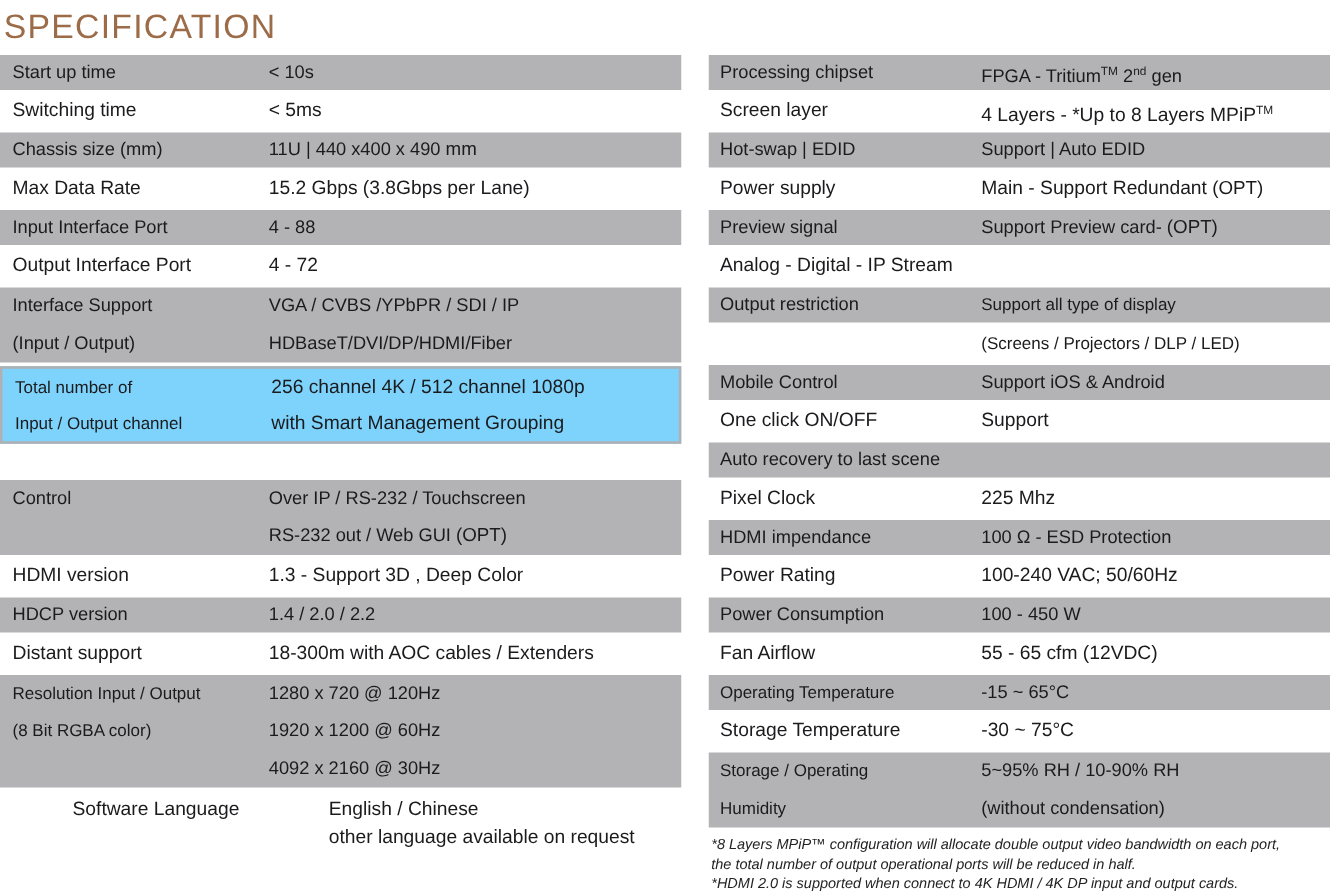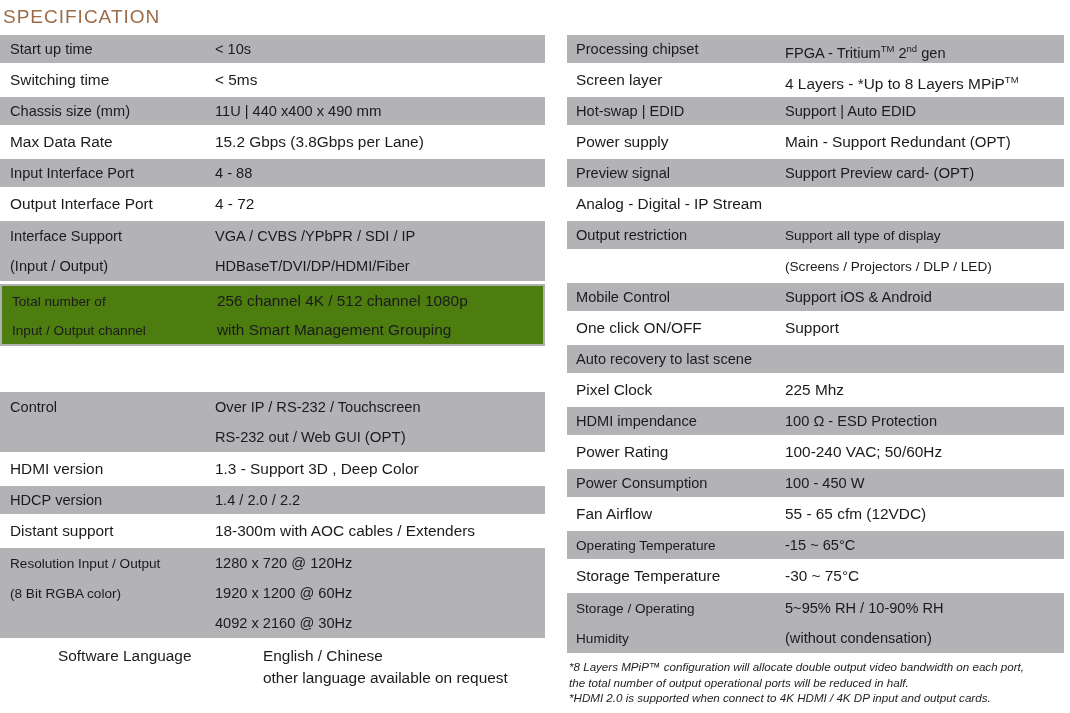--- a/index.html
+++ b/index.html
@@ -8,40 +8,40 @@
     width:1070px;height:713px;
     background:#ffffff;
     font-family:"Liberation Sans","DejaVu Sans",sans-serif;
     color:#1b1b1d;
     overflow:hidden;
     box-sizing:border-box;
   }
   .title{
     margin:0;
     padding:6px 0 7px 3px;
-    font-size:19px;
+    font-size:27px;
     font-weight:400;
     letter-spacing:1px;
     color:var(--accent,#9c6c49);
   }
   .cols{display:flex;align-items:flex-start;}
   .col{box-sizing:border-box;}
   .col-left{width:545px;margin-right:22px;--labelw:205px;--padl:10px;}
   .col-right{width:497px;--labelw:209px;--padl:9px;}
   .row{
     display:flex;
     box-sizing:border-box;
     margin-bottom:3px;
     padding-left:var(--padl);
     align-items:stretch;
   }
   .row.gray{background:var(--row-gray,#b3b3b6);font-size:14.6px;}
   .row.white{background:#ffffff;font-size:15.4px;}
-  .row.boxed{border:2px solid var(--box-border,#b0b0b3);background:#4d7c0f;}
-  .row.gap-before{margin-top:46px;justify-content:flex-end;}
+  .row.boxed{border:2px solid var(--box-border,#b0b0b3);background:#7dd3fc;}
+  .row.gap-before{margin-top:29px;justify-content:flex-end;}
   .lbl{flex:0 0 var(--labelw);min-width:0;}
   .val{flex:1 1 auto;min-width:0;}
   .line{height:28px;line-height:28px;white-space:nowrap;overflow:visible;}
   .row.multi .line{height:30px;line-height:30px;}
   .row.boxed .line{height:29px;line-height:29px;}
   .row.tight .line{height:22px;line-height:22px;margin-left:48px;}
   .row.tight{padding-top:4px;padding-bottom:2px;}
   .sz-md{font-size:13.6px;}
   .sz-sm{font-size:15px;}
   .sz-sup{font-size:9.5px;vertical-align:super;letter-spacing:0;}

